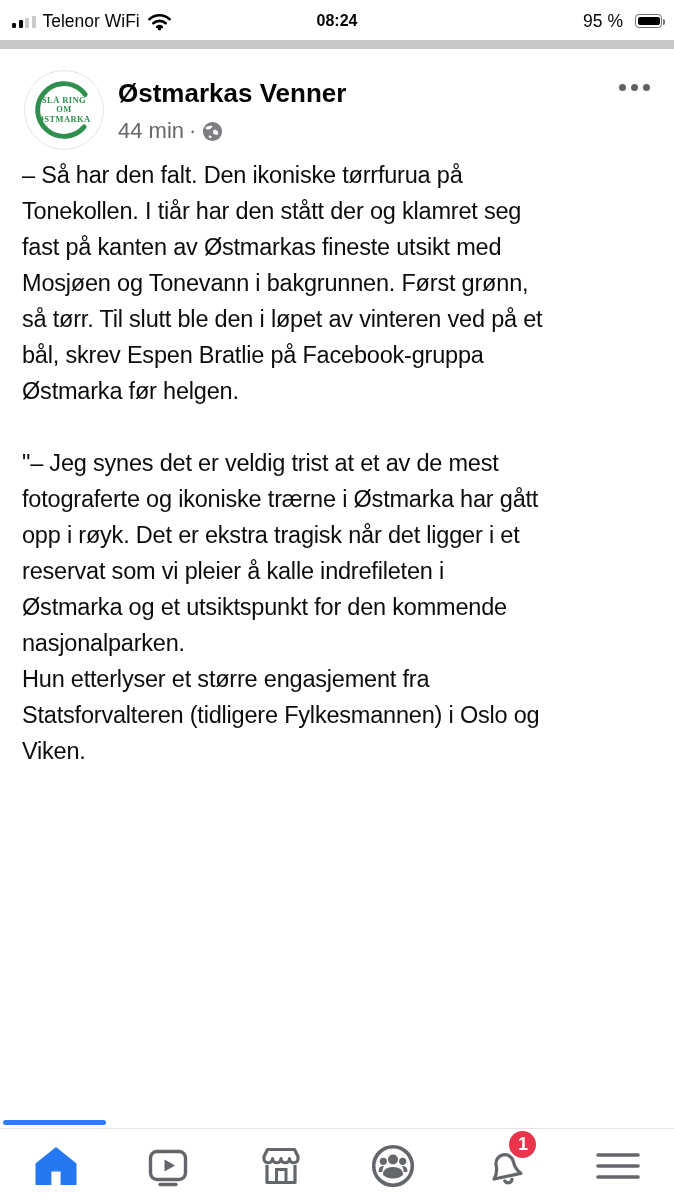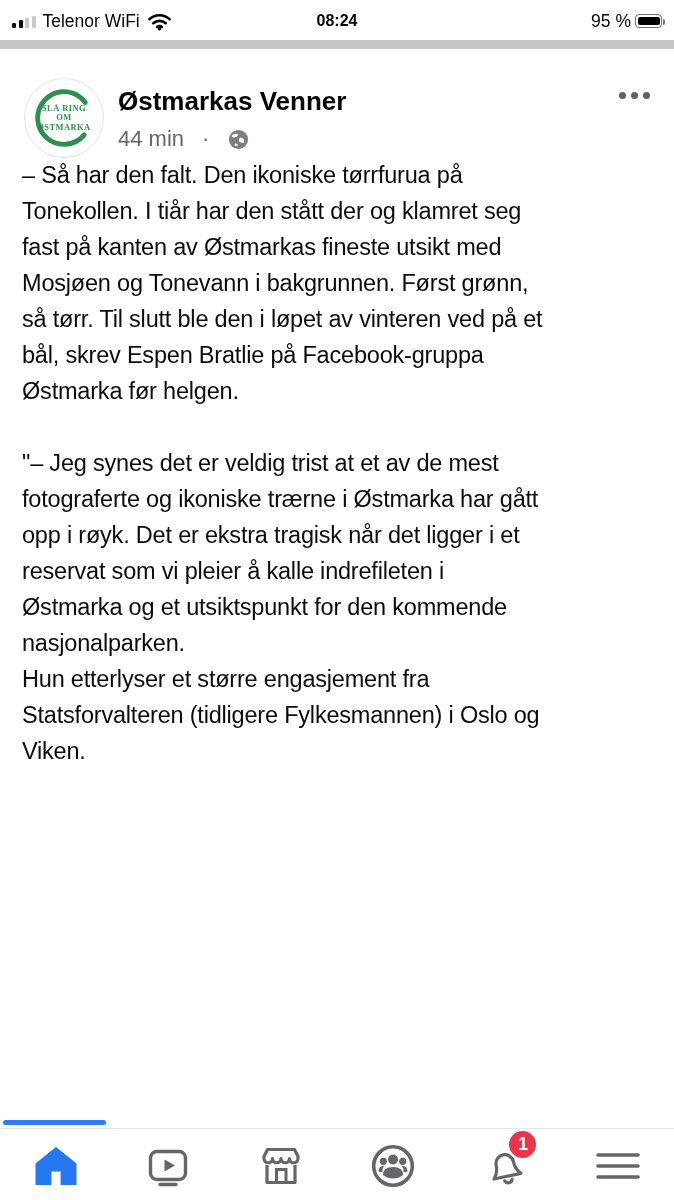--- a/index.html
+++ b/index.html
@@ -21,50 +21,50 @@
   .signal i{ display:block; width:4px; border-radius:1.2px; background:#0a0a0a; }
   .signal i:nth-child(1){ height:5px; }
   .signal i:nth-child(2){ height:8px; }
   .signal i:nth-child(3){ height:10px; background:#c9c9cd; }
   .signal i:nth-child(4){ height:12px; background:#c9c9cd; }
   .carrier{ font-size:17.5px; color:#050505; }
   .sb-time{
     position:absolute; left:0; right:0; text-align:center;
     font-size:16px; font-weight:700; color:#050505; pointer-events:none;
   }
-  .sb-right{ margin-left:auto; display:flex; align-items:center; gap:4px; z-index:2; }
+  .sb-right{ margin-left:auto; display:flex; align-items:center; gap:12px; z-index:2; }
   .battery-pct{ font-size:17.5px; color:#050505; }
   .battery{ position:relative; width:27px; height:13.5px;
     border:1.5px solid rgba(0,0,0,.55); border-radius:4px; }
   .battery .fill{ position:absolute; top:1.5px; left:1.5px; bottom:1.5px;
     width:91%; background:#000; border-radius:2px; }
   .battery .nub{ position:absolute; right:-4px; top:3.5px; width:2.5px; height:6px;
     background:rgba(0,0,0,.55); border-radius:0 2px 2px 0; }
   .top-strip{ position:absolute; top:38px; left:0; right:0; height:9px; background:#c6c7c9; }
 
   
   .post-header{
-    position:absolute; top:76px; left:24px; right:24px;
+    position:absolute; top:68px; left:24px; right:24px;
     display:flex; align-items:flex-start;
   }
   .avatar{
     position:relative; width:80px; height:80px; border-radius:50%;
     background:#fff; border:1px solid #e2e4e8; flex:0 0 auto; cursor:pointer;
   }
   .avatar svg{ position:absolute; inset:0; }
   .avatar .logo-text{
     position:absolute; inset:0; display:flex; flex-direction:column;
     align-items:center; justify-content:center;
     font-family:"Liberation Serif","DejaVu Serif",serif;
     font-size:8.5px; font-weight:700; line-height:9.5px; letter-spacing:.4px;
     color:#2f8f4e; text-align:center;
   }
   .header-text{ margin-left:14px; padding-top:8px; }
   .author{ font-size:26px; font-weight:700; color:#050505; cursor:pointer; }
-  .meta{ margin-top:9px; display:flex; align-items:center; gap:18px;
+  .meta{ margin-top:9px; display:flex; align-items:center; gap:5px;
     font-size:22px; color:#65676b; }
   .ellipsis{ margin-left:auto; padding-top:14px; display:flex; gap:5px; cursor:pointer; }
   .ellipsis i{ width:7px; height:7px; border-radius:50%; background:#606266; display:block; }
 
   
   .post-body{
     position:absolute; top:155px; left:0; right:0; padding:0 22px;
     font-size:23.5px; line-height:36px; letter-spacing:-.2px; color:#0b0c0d;
   }
   .post-body p{ white-space:pre-line; margin:0 0 36px 0; }

